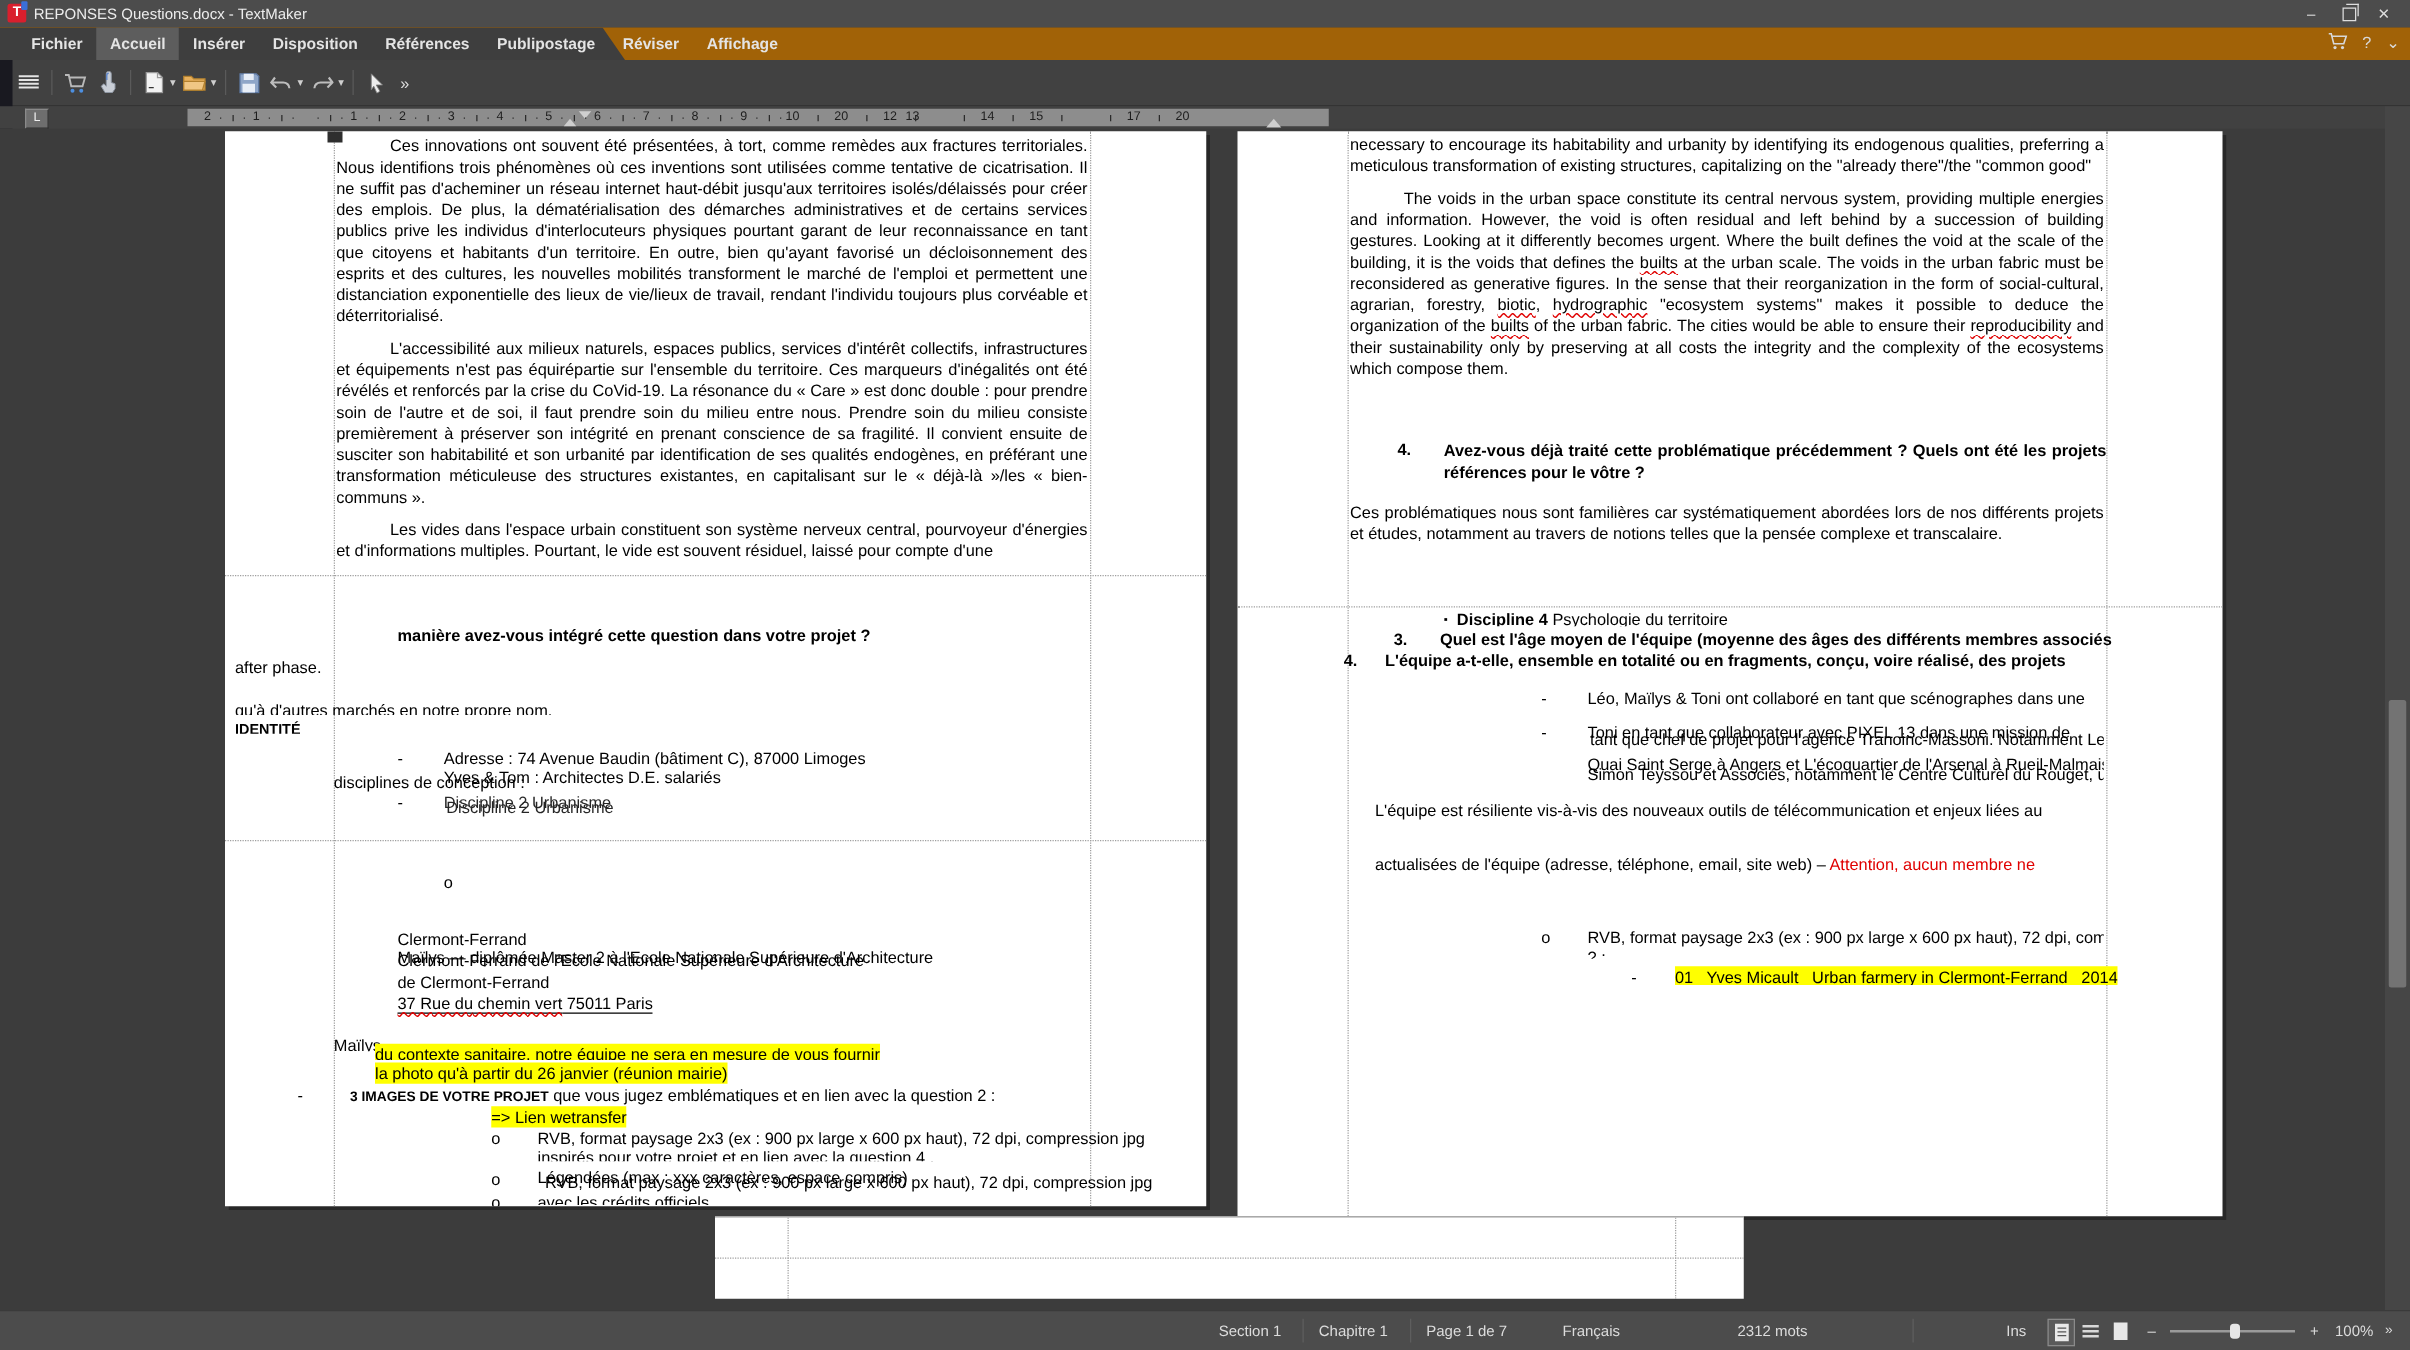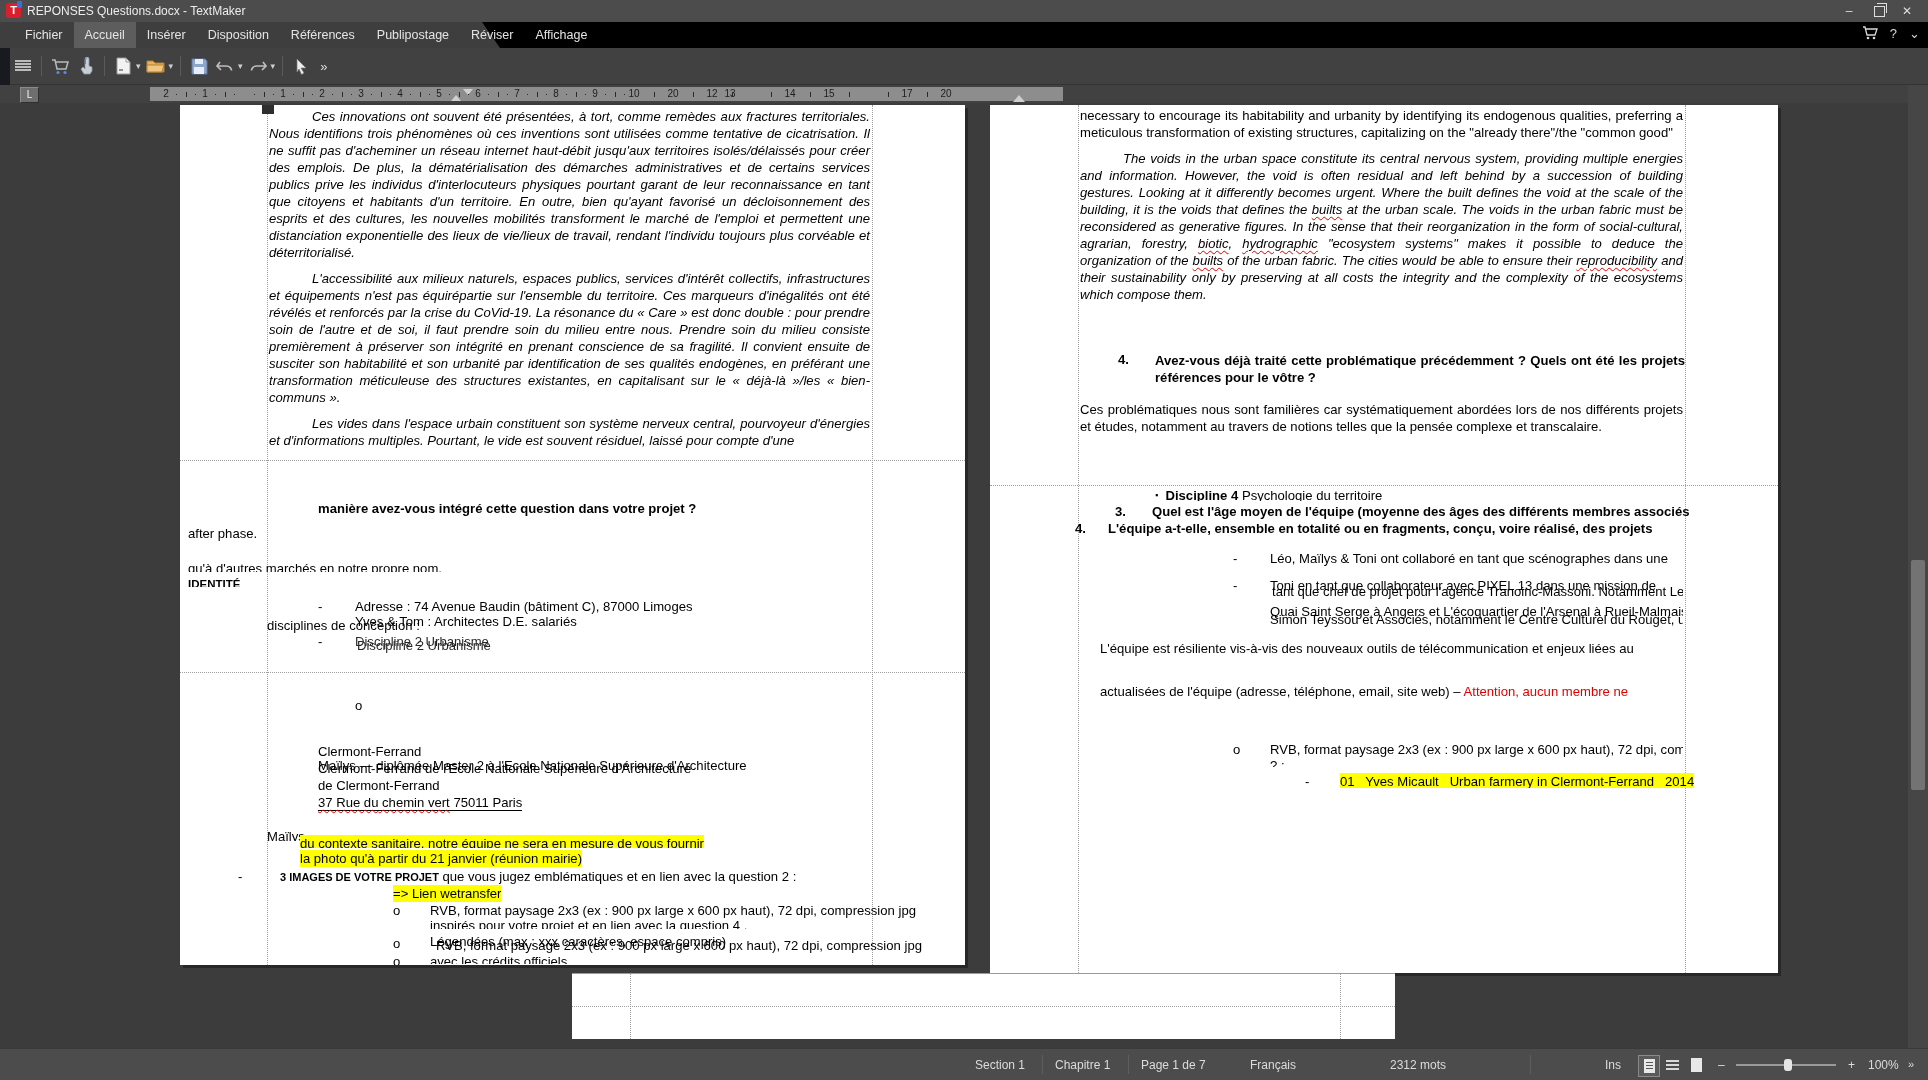--- a/index.html
+++ b/index.html
@@ -8,21 +8,21 @@
   
   #titlebar{position:absolute;left:0;top:0;width:100%;height:22px;background:#4c4c4c;}
   #appicon{position:absolute;left:6px;top:3px;width:15px;height:15px;background:#d91f2d;border-radius:2px;
            color:#fff;font-size:11px;font-weight:bold;text-align:center;line-height:15px;}
   #appicon i{position:absolute;right:-1px;top:-2px;width:5px;height:7px;background:#3a6fd8;border-radius:1px;}
   #wtitle{position:absolute;left:27px;top:4px;font-size:12px;color:#ececec;white-space:nowrap;}
   .winbtn{position:absolute;top:2px;width:26px;height:18px;color:#dedede;font-size:12px;text-align:center;line-height:18px;}
   #btn-min{right:66px}#btn-max{right:36px}#btn-close{right:8px}
   #btn-max b{display:inline-block;width:9px;height:9px;border:1px solid #dedede;position:relative;top:2px;}
   #btn-max b::before{content:"";position:absolute;left:2px;top:-4px;width:9px;height:9px;border:1px solid #dedede;border-bottom:none;border-left:none;}
-  #menubar{position:absolute;left:0;top:22px;width:100%;height:26px;background:#000000;}
+  #menubar{position:absolute;left:0;top:22px;width:100%;height:26px;background:#a16207;font-weight:bold;}
   #menuband{position:absolute;left:0;top:0;width:510px;height:26px;background:#3e3e3e;
             clip-path:polygon(0 0,482px 0,500px 26px,0 26px);}
   #menuitems{position:absolute;left:14px;top:0;height:26px;display:flex;}
   .mi{position:relative;padding:0 11px;font-size:12.5px;color:#e4e4e4;line-height:26px;white-space:nowrap;}
   .mi.active{background:#5d5d5d;}
   #quickrow{position:absolute;right:8px;top:26px;display:flex;gap:12px;color:#d8d8d8;font-size:13px;}
   #toolbar{position:absolute;left:0;top:48px;width:100%;height:36px;background:#414141;border-bottom:1px solid #333;}
   #tools{position:absolute;left:10px;top:4px;display:flex;align-items:center;height:28px;}
   .tb{width:26px;height:26px;display:flex;align-items:center;justify-content:center;}
   .tbsep{width:1px;height:20px;background:#5a5a5a;margin:0 5px;}
@@ -44,21 +44,21 @@
   
   #docarea{position:absolute;left:0;top:103px;width:1928px;height:945px;background:#3c3c3c;}
   .page{position:absolute;background:#fff;box-shadow:3px 3px 0 rgba(0,0,0,.32);color:#000;}
   #page1{left:180px;top:2px;width:785px;height:860px;overflow:hidden;}
   #page2{left:990px;top:2px;width:788px;height:868px;overflow:hidden;}
   #page3{left:572px;top:870px;width:823px;height:65px;border-top:1px solid #9b9b9b;overflow:hidden;box-shadow:none;}
   .vline{position:absolute;top:0;bottom:0;width:0;border-left:1px dotted #9f9f9f;}
   .hline{position:absolute;left:0;right:0;height:0;border-top:1px dotted #9f9f9f;}
   .doc{font-size:13.1px;line-height:17px;}
   .doc p{margin:0 0 9px 0;text-align:justify;}
-  .ind{text-indent:43px;font-style:italic;}
+  .ind{text-indent:43px;}
   .abs{position:absolute;font-size:13.1px;line-height:17px;white-space:nowrap;}
   .b{font-weight:bold;}
   .cut{overflow:hidden;}
   .gl{position:absolute;}
   .gl span{position:absolute;white-space:nowrap;font-size:13.1px;line-height:17px;}
   .gl span:nth-child(2){top:5px;}
   .hl{background:#ffff00;}
   .red{color:#e00000;}
   .sq{text-decoration:underline wavy #e00000 1px;text-underline-offset:2px;}
   .ul{border-bottom:1px solid #000;}
@@ -298,21 +298,21 @@
         <span style="left:0;top:3px">Clermont-Ferrand de l'Ecole Nationale Supérieure d'Architecture</span>
         <span style="left:0;top:0">Maïlys — diplômée Master 2 à l'Ecole Nationale Supérieure d'Architecture</span>
       </div>
       <div class="abs" style="left:138px;top:672px">de Clermont-Ferrand</div>
       <div class="abs" style="left:138px;top:689px">
         <span class="ul sq">37 Rue du</span><span class="ul sq"> chemin vert</span><span class="ul"> 75011 Paris</span>
       </div>
 
       <div class="abs cut" style="left:87px;top:723px;height:13px">Maïlys</div>
       <div class="abs hl cut" style="left:120px;top:730px;height:13px;max-width:570px">du contexte sanitaire, notre équipe ne sera en mesure de vous fournir</div>
-      <div class="abs hl" style="left:120px;top:745px">la photo qu'à partir du 21 janvier (réunion mairie)</div>
+      <div class="abs hl" style="left:120px;top:745px">la photo qu'à partir du 26 janvier (réunion mairie)</div>
       <div class="abs" style="left:58px;top:763px">-</div>
       <div class="abs" style="left:100px;top:763px">
         <span class="b" style="font-size:11px">3 IMAGES DE VOTRE PROJET</span><span> que vous jugez emblématiques et en lien avec la question 2 :</span>
       </div>
       <div class="abs hl" style="left:213px;top:780px">=&gt; Lien wetransfer</div>
       <div class="abs" style="left:213px;top:797px">o</div>
       <div class="abs" style="left:250px;top:797px">RVB, format paysage 2x3 (ex : 900 px large x 600 px haut), 72 dpi, compression jpg</div>
       <div class="abs cut" style="left:250px;top:812px;height:12px">inspirés pour votre projet et en lien avec la question 4 .</div>
       <div class="abs" style="left:213px;top:830px">o</div>
       <div class="gl" style="left:250px;top:828px;width:440px;height:20px">

